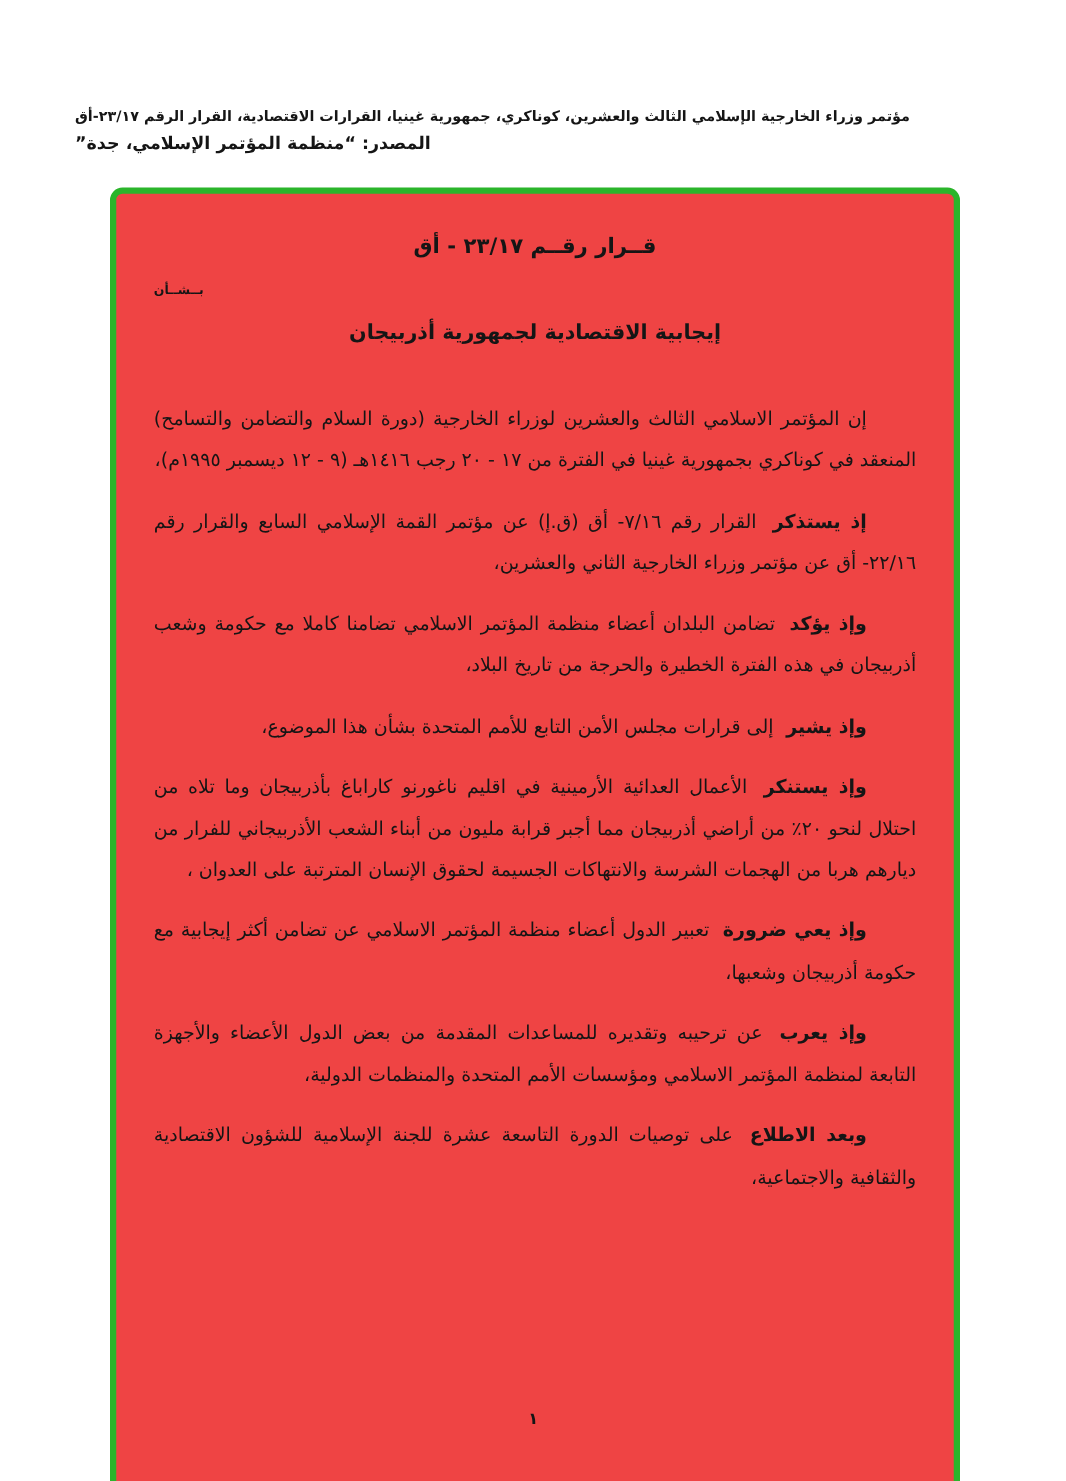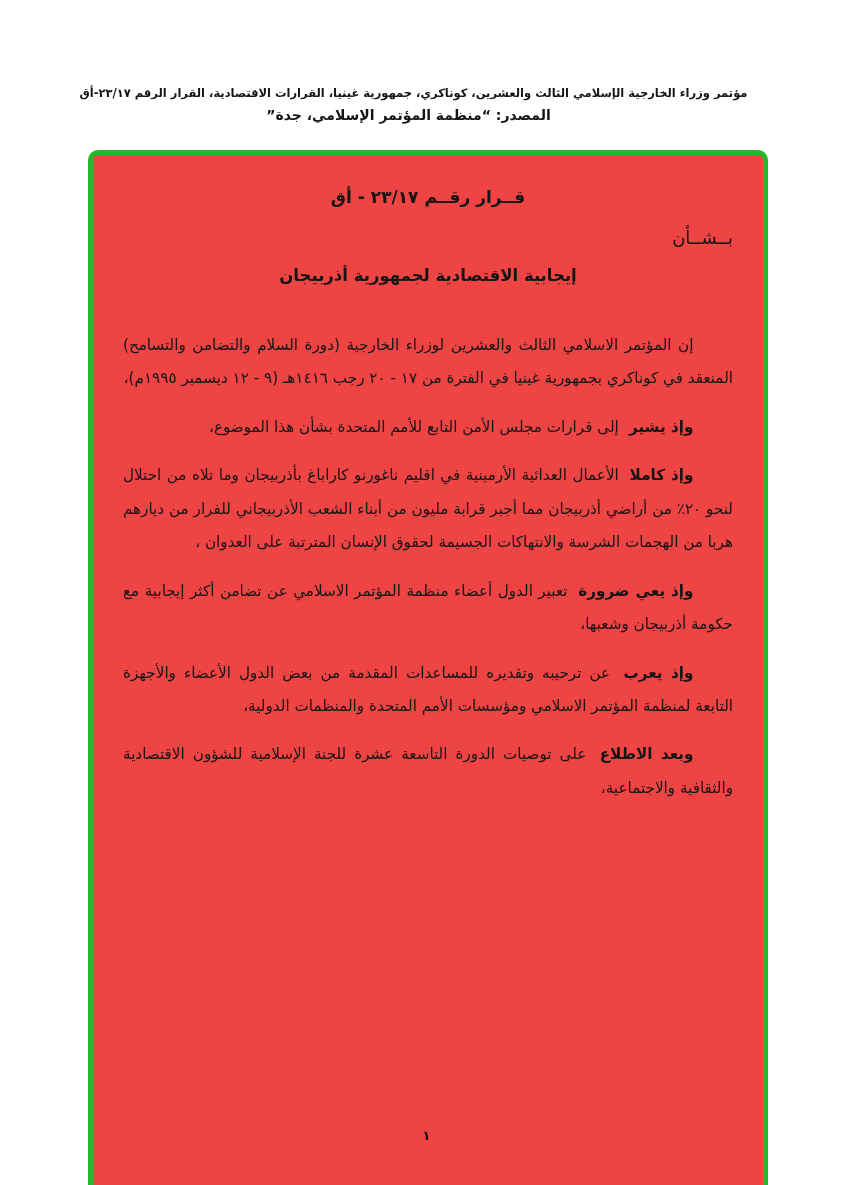--- a/index.html
+++ b/index.html
@@ -16,21 +16,21 @@
     position: absolute;
     inset: 0;
     background: #ffffff;
   }
   .doc-header {
     position: absolute;
     top: 84px;
     right: 86px;
     left: 60px;
     direction: rtl;
-    text-align: center;
+    text-align: left;
     font-weight: bold;
   }
   .doc-header .line1 {
     font-size: 11.5px;
     line-height: 1.6;
     letter-spacing: 0.1px;
   }
   .doc-header .line2 {
     font-size: 14px;
     margin-top: 5px;
@@ -49,23 +49,23 @@
     background: #ef4444;
   }
   .title {
     text-align: center;
     font-size: 17px;
     font-weight: bold;
     letter-spacing: 0.5px;
     margin-top: 6px;
   }
   .subtitle {
-    text-align: right;
-    font-size: 18px;
-    font-weight: normal;
+    text-align: left;
+    font-size: 10px;
+    font-weight: bold;
     letter-spacing: 1px;
     margin-top: 20px;
   }
   .subject {
     text-align: center;
     font-size: 16.5px;
     font-weight: bold;
     margin-top: 18px;
   }
   .body {
@@ -106,25 +106,33 @@
   <section class="green-box">
     <h1 class="title">قــرار رقــم ٢٣/١٧ - أق</h1>
     <div class="subtitle">بــشــأن</div>
     <div class="subject">إيجابية الاقتصادية لجمهورية أذربيجان</div>
 
     <div class="body">
       <p>
         <span>إن المؤتمر الاسلامي الثالث والعشرين لوزراء الخارجية (دورة السلام والتضامن والتسامح) المنعقد في كوناكري بجمهورية غينيا في الفترة من ١٧ - ٢٠ رجب ١٤١٦هـ (٩ - ١٢ ديسمبر ١٩٩٥م)،</span>
       </p>
       <p>
+        <b>إذ يستذكر</b>
+        <span>القرار رقم ٧/١٦- أق (ق.إ) عن مؤتمر القمة الإسلامي السابع والقرار رقم ٢٢/١٦- أق عن مؤتمر وزراء الخارجية الثاني والعشرين،</span>
+      </p>
+      <p>
+        <b>وإذ يؤكد</b>
+        <span>تضامن البلدان أعضاء منظمة المؤتمر الاسلامي تضامنا كاملا مع حكومة وشعب أذربيجان في هذه الفترة الخطيرة والحرجة من تاريخ البلاد،</span>
+      </p>
+      <p>
         <b>وإذ يشير</b>
         <span>إلى قرارات مجلس الأمن التابع للأمم المتحدة بشأن هذا الموضوع،</span>
       </p>
       <p>
-        <b>وإذ كاملا</b>
+        <b>وإذ يستنكر</b>
         <span>الأعمال العدائية الأرمينية في اقليم ناغورنو كاراباغ بأذربيجان وما تلاه من احتلال لنحو ٢٠٪ من أراضي أذربيجان مما أجبر قرابة مليون من أبناء الشعب الأذربيجاني للفرار من ديارهم هربا من الهجمات الشرسة والانتهاكات الجسيمة لحقوق الإنسان المترتبة على العدوان ،</span>
       </p>
       <p>
         <b>وإذ يعي ضرورة</b>
         <span>تعبير الدول أعضاء منظمة المؤتمر الاسلامي عن تضامن أكثر إيجابية مع حكومة أذربيجان وشعبها،</span>
       </p>
       <p>
         <b>وإذ يعرب</b>
         <span>عن ترحيبه وتقديره للمساعدات المقدمة من بعض الدول الأعضاء والأجهزة التابعة لمنظمة المؤتمر الاسلامي ومؤسسات الأمم المتحدة والمنظمات الدولية،</span>
       </p>

